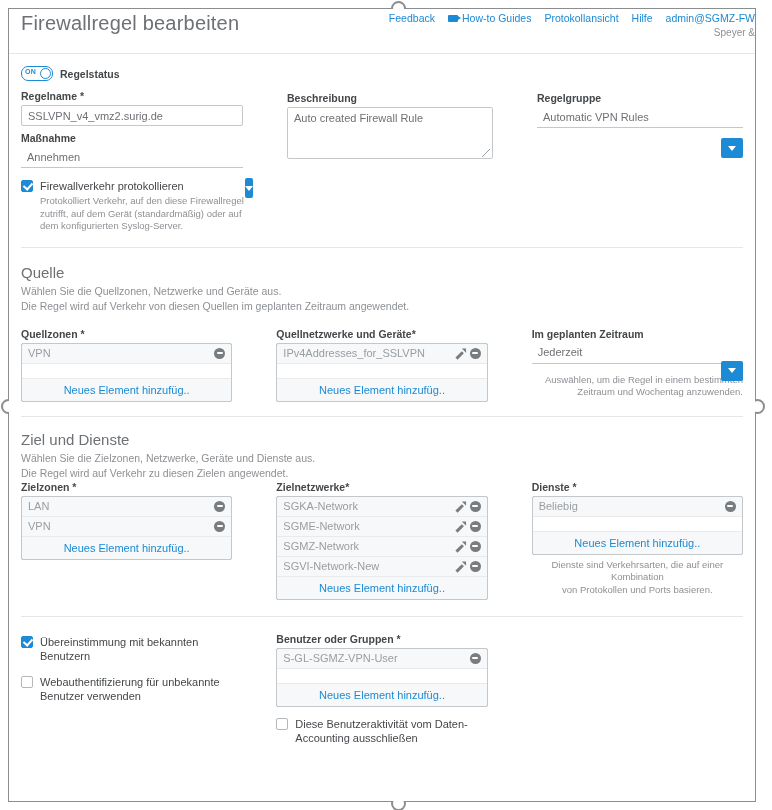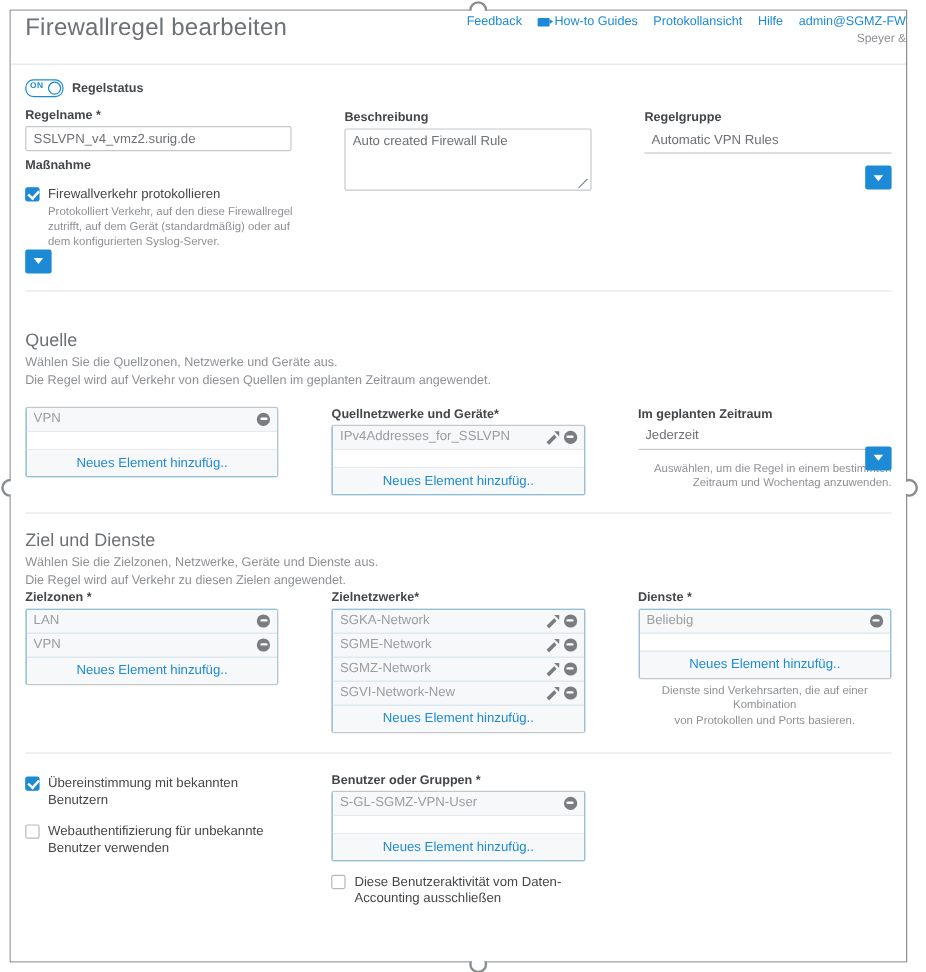--- a/index.html
+++ b/index.html
@@ -235,22 +235,23 @@
             <span class="on-label">ON</span>
             <span class="knob"></span>
           </div>
           <span class="toggle-label">Regelstatus</span>
         </div>
 
         <div class="field-label">Regelname *</div>
         <input class="txt-input" type="text" value="SSLVPN_v4_vmz2.surig.de" style="">
 
         <div class="field-label" style="margin-top:6px;">Maßnahme</div>
-
-        <div style="display:flex;align-items:flex-start;margin-top:11px;flex-direction:column;">
+        <input class="underline-input" type="text" value="Annehmen" style="">
+
+        <div style="display:flex;align-items:flex-start;margin-top:11px;">
           <div style="flex:1;">
             <div class="cb-row">
               <span class="cb checked"></span>
               <span class="cb-text">Firewallverkehr protokollieren</span>
             </div>
             <div class="help-text" style="margin-left:19px;width:205px;">Protokolliert Verkehr, auf den diese Firewallregel zutrifft, auf dem Gerät (standardmäßig) oder auf dem konfigurierten Syslog-Server.</div>
           </div>
           <div class="blue-btn" style="margin-top:-1px;">
             <span class="tri"></span>
           </div>
@@ -273,28 +274,29 @@
             <span class="tri"></span>
           </div>
         </div>
       </div>
 
     </div>
   </div>
 
   <div class="divider"></div>
 
-  <div class="section" style="padding-top:32px;padding-bottom:14px;">
+  <div class="section" style="padding-top:16px;padding-bottom:14px;">
     <div class="sec-title">Quelle</div>
     <div class="sec-desc">Wählen Sie die Quellzonen, Netzwerke und Geräte aus.</div>
     <div class="sec-desc" style="margin-bottom:14px;">Die Regel wird auf Verkehr von diesen Quellen im geplanten Zeitraum angewendet.</div>
 
     <div class="row">
 
       <div class="col col-1">
+        <div class="field-label">Quellzonen *</div>
         <div class="listbox">
           <div class="list-item">
             <span class="name">VPN</span>
             <span class="icon-remove"></span>
           </div>
           <div class="list-spacer"></div>
           <div class="list-add">Neues Element hinzufüg..</div>
         </div>
       </div>
 

